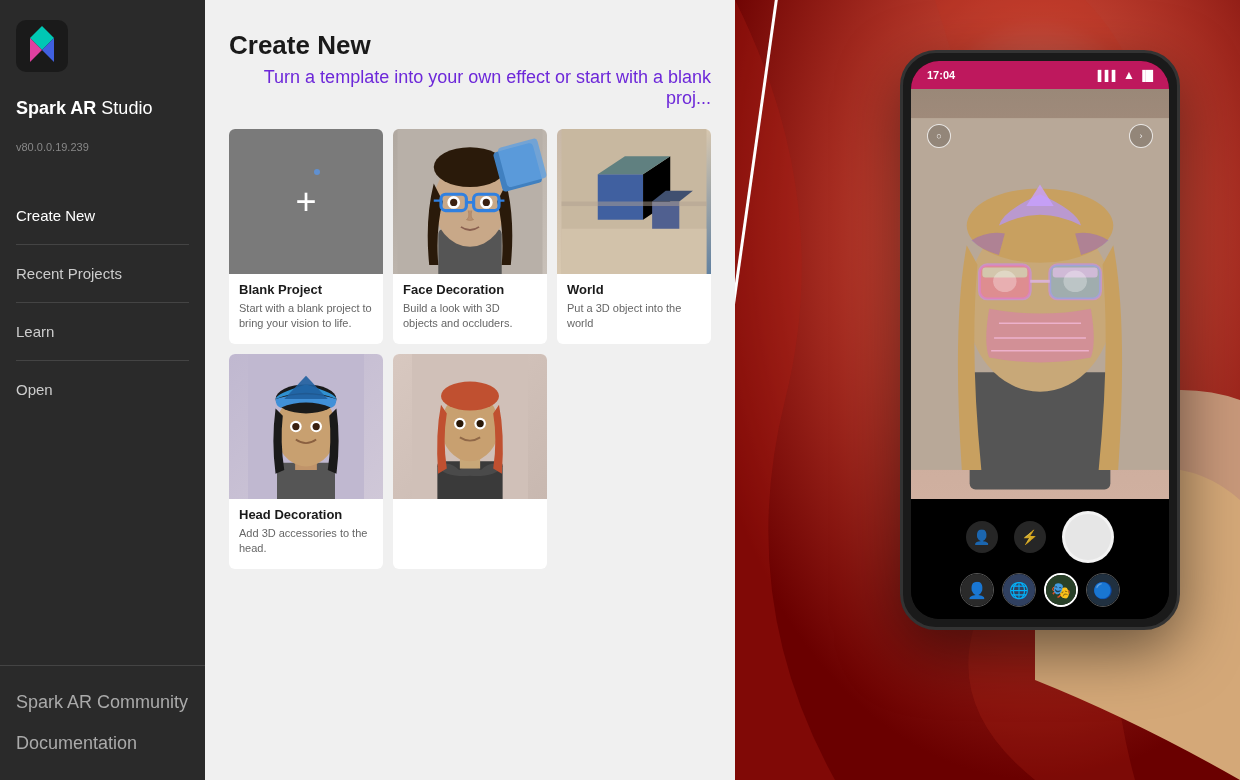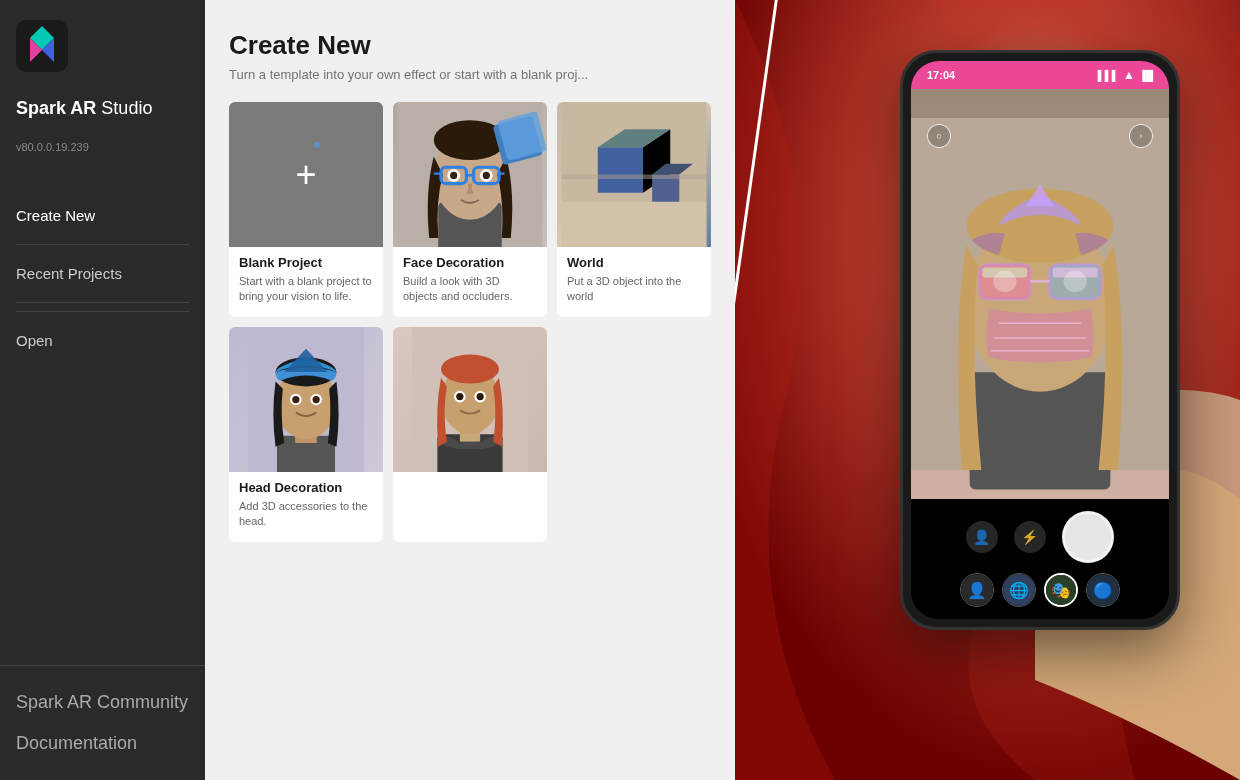--- a/index.html
+++ b/index.html
@@ -105,23 +105,24 @@
     #content-panel::-webkit-scrollbar-thumb { background: #bbb; border-radius: 3px; }
 
     #section-title {
       font-size: 26px;
       font-weight: 700;
       color: #1a1a1a;
       margin-bottom: 6px;
     }
 
     #section-subtitle {
-      font-size: 13px;
-      color: #737373;
+      font-size: 18px;
+      color: #6d28d9;
       margin-bottom: 20px;
+      text-align: right;
     }
 
     #templates-grid {
       display: grid;
       grid-template-columns: repeat(3, 1fr);
       gap: 10px;
     }
 
     .template-card {
       background: #fff;
@@ -229,21 +230,21 @@
       bottom: 8px;
       background: #000;
       border-radius: 28px;
       overflow: hidden;
       display: flex;
       flex-direction: column;
     }
 
     .phone-status-bar {
       height: 28px;
-      background: #ec4899;
+      background: #be185d;
       display: flex;
       align-items: center;
       justify-content: space-between;
       padding: 0 16px;
       z-index: 5;
       gap: 36px;
     }
 
     .phone-time {
       font-size: 11px;
@@ -405,20 +406,21 @@
       <span style="font-weight:700; font-size:18px; color:#fff;">Spark AR</span><span style="font-weight:300; font-size:18px; color:#fff;"> Studio</span>
     </div>
     <div id="version">v80.0.0.19.239</div>
   </div>
 
   <div id="nav-section">
     <div class="nav-item active">Create New</div>
     <div class="nav-divider"></div>
     <div class="nav-item">Recent Projects</div>
     <div class="nav-divider"></div>
+    <div class="nav-item">Learn</div>
     <div class="nav-divider"></div>
     <div class="nav-item">Open</div>
   </div>
 
   <div id="bottom-links">
     <div class="bottom-link">Spark AR Community</div>
     <div class="bottom-link">Documentation</div>
   </div>
 </div>
 

